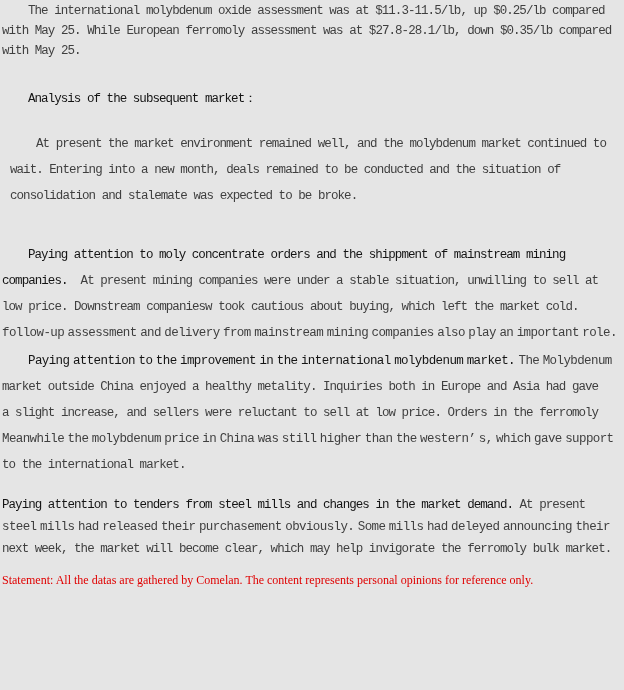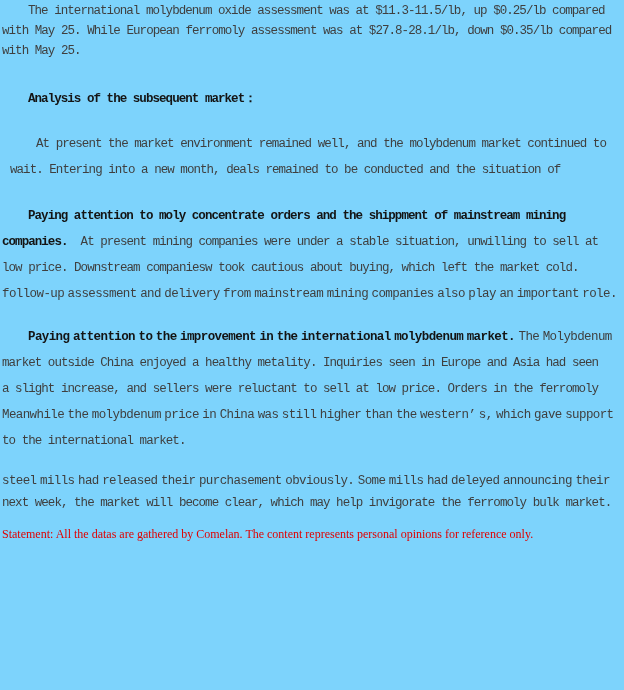--- a/index.html
+++ b/index.html
@@ -2,39 +2,39 @@
 <html><head>
 <meta charset="utf-8">
 <style>
   html, body { margin: 0; padding: 0; background: #ffffff; }
   .page {
     position: relative;
     width: 624px;
     height: 690px;
     box-sizing: border-box;
     padding: 1px 0 0 2px;
-    background: #7dd3fc;
+    background: #e5e5e5;
     overflow: hidden;
     font-family: "Liberation Mono", "DejaVu Sans Mono", monospace;
     font-size: 12.5px;
     letter-spacing: -0.95px;
     color: #3f3f3f;
   }
   .block { margin: 0; }
   .line { white-space: pre; }
   .ind { padding-left: 26px; }
   .tight { letter-spacing: -0.6px; word-spacing: -3.4px; }
-  .seg.bold { font-weight: bold; color: #141414; }
+  .seg.bold { font-weight: normal; color: #141414; }
 
   
   .para-oxide-assessment     { line-height: 20px; margin-top: 0; }
   .heading-analysis          { line-height: 20px; margin-top: 28px; }
   .para-market-environment   { line-height: 26px; margin-top: 22px; margin-left: 8px; }
-  .para-concentrate-orders   { line-height: 26px; margin-top: 20px; }
-  .para-international-market { line-height: 26px; margin-top: 17px; }
+  .para-concentrate-orders   { line-height: 26px; margin-top: 33px; }
+  .para-international-market { line-height: 26px; margin-top: 2px; }
   .para-steel-tenders        { line-height: 22px; margin-top: 16px; }
   .statement-disclaimer {
     line-height: 17px;
     margin-top: 12px;
     font-family: "Liberation Serif", serif;
     font-size: 12px;
     letter-spacing: 0;
     color: #e00000;
   }
   .statement-disclaimer .seg { color: #e00000; }
@@ -48,35 +48,37 @@
         <div class="line ind"><span class="seg">The international molybdenum oxide assessment was at $11.3-11.5/lb, up $0.25/lb compared</span></div>
         <div class="line"><span class="seg">with May 25. While European ferromoly assessment was at $27.8-28.1/lb, down $0.35/lb compared</span></div>
         <div class="line"><span class="seg">with May 25.</span></div>
       </div>
       <div class="block heading-analysis">
         <div class="line ind"><span class="seg bold">Analysis of the subsequent market：</span></div>
       </div>
       <div class="block para-market-environment">
         <div class="line ind"><span class="seg">At present the market environment remained well, and the molybdenum market continued to</span></div>
         <div class="line"><span class="seg">wait. Entering into a new month, deals remained to be conducted and the situation of</span></div>
+        <div class="line"><span class="seg">consolidation and stalemate was expected to be broke.</span></div>
       </div>
       <div class="block para-concentrate-orders">
         <div class="line ind"><span class="seg bold">Paying attention to moly concentrate orders and the shippment of mainstream mining</span></div>
         <div class="line"><span class="seg bold">companies.</span><span class="seg">  At present mining companies were under a stable situation, unwilling to sell at</span></div>
         <div class="line"><span class="seg">low price. Downstream companiesw took cautious about buying, which left the market cold.</span></div>
         <div class="line tight"><span class="seg">follow-up assessment and delivery from mainstream mining companies also play an important role.</span></div>
       </div>
       <div class="block para-international-market">
         <div class="line ind tight"><span class="seg bold">Paying attention to the improvement in the international molybdenum market.</span><span class="seg"> The Molybdenum</span></div>
-        <div class="line"><span class="seg">market outside China enjoyed a healthy metality. Inquiries seen in Europe and Asia had seen</span></div>
+        <div class="line"><span class="seg">market outside China enjoyed a healthy metality. Inquiries both in Europe and Asia had gave</span></div>
         <div class="line"><span class="seg">a slight increase, and sellers were reluctant to sell at low price. Orders in the ferromoly</span></div>
         <div class="line tight"><span class="seg">Meanwhile the molybdenum price in China was still higher than the western’ s, which gave support</span></div>
         <div class="line"><span class="seg">to the international market.</span></div>
       </div>
       <div class="block para-steel-tenders">
+        <div class="line"><span class="seg bold">Paying attention to tenders from steel mills and changes in the market demand.</span><span class="seg"> At present</span></div>
         <div class="line tight"><span class="seg">steel mills had released their purchasement obviously. Some mills had deleyed announcing their</span></div>
         <div class="line"><span class="seg">next week, the market will become clear, which may help invigorate the ferromoly bulk market.</span></div>
       </div>
       <div class="block statement-disclaimer">
         <div class="line"><span class="seg">Statement: All the datas are gathered by Comelan. The content represents personal opinions for reference only.</span></div>
       </div>
     </div>
 </div>
 
 </body></html>

